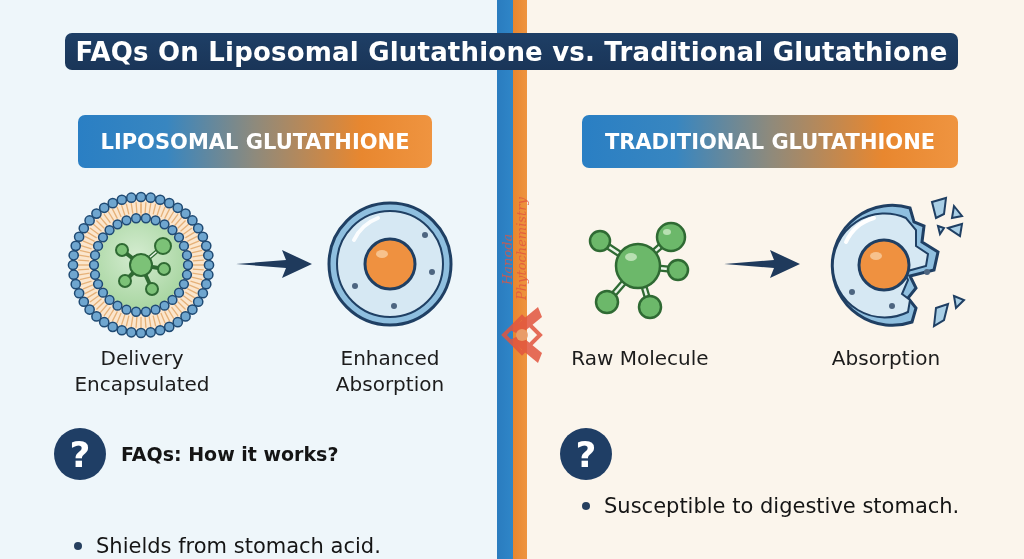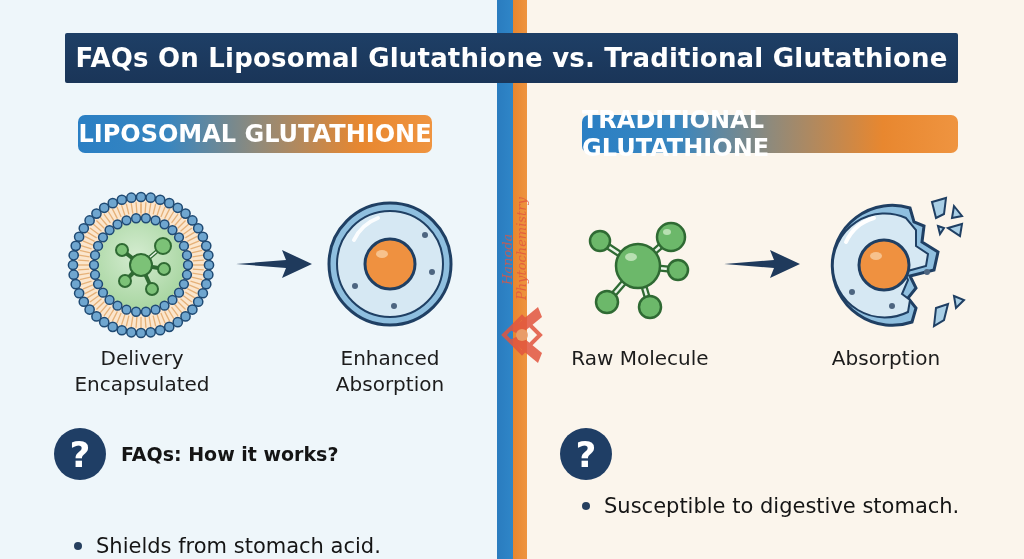--- a/index.html
+++ b/index.html
@@ -19,31 +19,31 @@
   }
   .stripe-blue {
     position: absolute; left: 497px; top: 0; width: 16px; height: 559px;
     background: linear-gradient(90deg, #2a7cbf, #2f86c8);
   }
   .stripe-orange {
     position: absolute; left: 513px; top: 0; width: 14px; height: 559px;
     background: linear-gradient(90deg, #e8862e, #ee9440);
   }
   .title-bar {
-    position: absolute; left: 65px; top: 33px; width: 893px; height: 50px;
+    position: absolute; left: 65px; top: 33px; width: 893px; height: 37px;
     background: linear-gradient(180deg, #1e3f66, #1a3558);
-    border-radius: 2px;
+    border-radius: 7px;
     display: flex; align-items: center; justify-content: center;
     color: #ffffff; font-weight: bold; font-size: 26px;
     letter-spacing: 0.2px;
   }
   .pill {
-    position: absolute; height: 38px; border-radius: 7px;
+    position: absolute; height: 53px; border-radius: 7px;
     display: flex; align-items: center; justify-content: center;
-    color: #ffffff; font-weight: bold; font-size: 24px;
+    color: #ffffff; font-weight: bold; font-size: 21px;
     background: linear-gradient(90deg, #2a7fc4 0%, #3886c0 25%, #8e8a7c 50%, #e8872f 80%, #ef9440 100%);
   }
   .pill-left { left: 78px; top: 115px; width: 354px; }
   .pill-right { left: 582px; top: 115px; width: 376px; }
 
   .icon-box { position: absolute; }
   .caption {
     position: absolute; text-align: center; color: #1c1c1c;
     font-size: 20px; line-height: 26px;
   }

